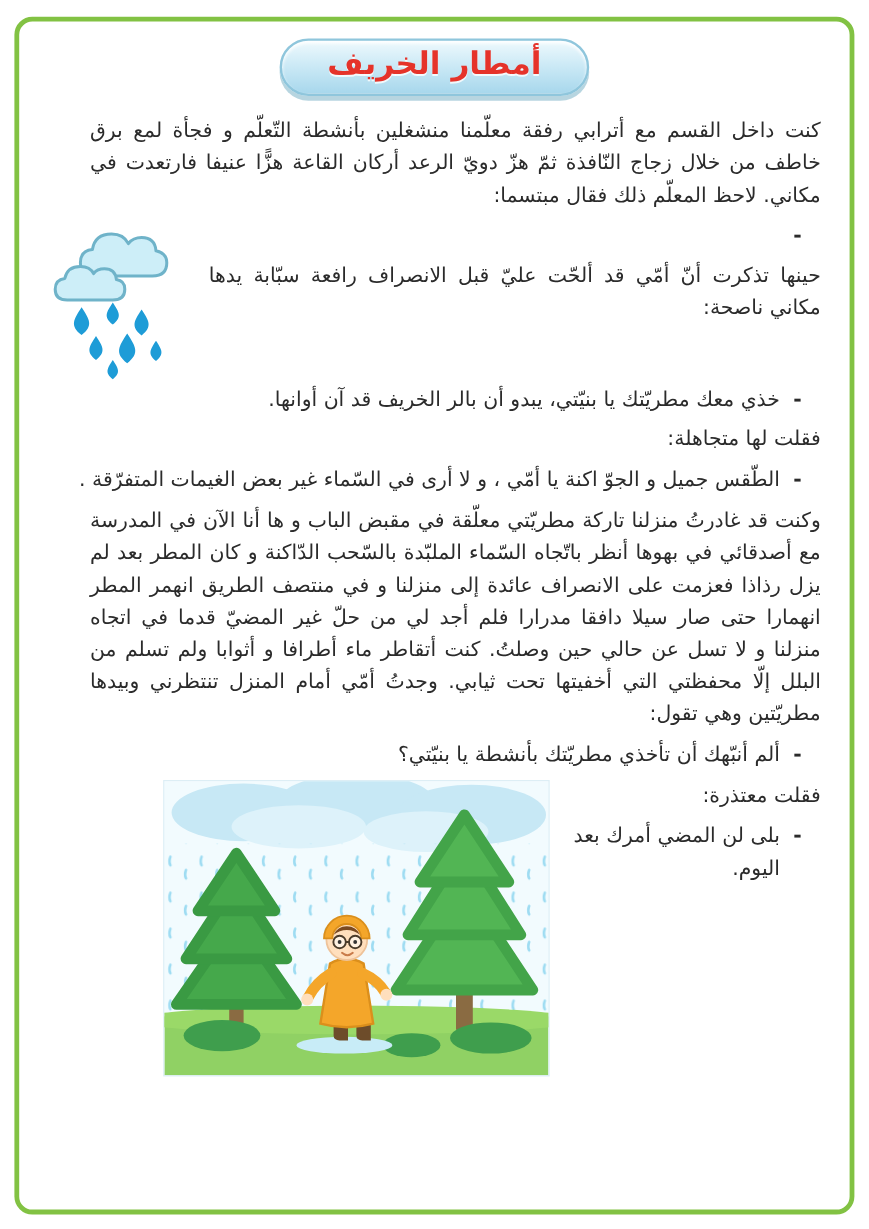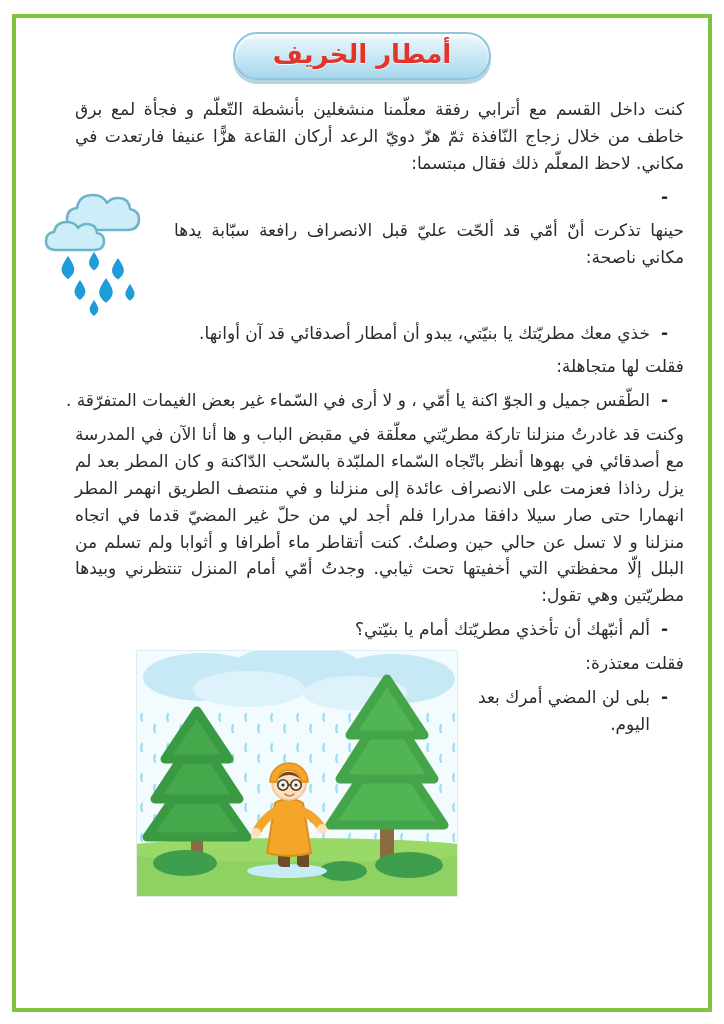--- a/index.html
+++ b/index.html
@@ -6,21 +6,21 @@
   html,body { background:#ffffff; }
   body {
     width:724px; height:1024px;
     font-family:"DejaVu Sans", sans-serif;
     color:#2b2b2b;
   }
   .page { width:724px; height:1024px; padding:14px 12px 12px; }
   .frame {
     height:100%;
     border:4px solid #82c243;
-    border-radius:1px;
+    border-radius:15px;
     padding:14px 24px 8px;
     direction:rtl;
     overflow:hidden;
     background:#ffffff;
   }
   .title-badge {
     width:max-content;
     margin:0 auto 16px;
     padding:5px 38px 9px;
     background:linear-gradient(180deg,#eef9fd 0%, #cdeaf6 45%, #a7d7ec 100%);
@@ -103,35 +103,35 @@
 
       <div class="dialogue">
         <span class="dash">-</span>
       </div>
 
       <p class="para">حينها تذكرت أنّ أمّي قد ألحّت عليّ قبل الانصراف رافعة سبّابة يدها مكاني ناصحة:</p>
     </section>
 
     <div class="dialogue">
       <span class="dash">-</span>
-      <span class="dtext">خذي معك مطريّتك يا بنيّتي، يبدو أن أمطار أصدقائي قد آن أوانها.</span>
+      <span class="dtext">خذي معك مطريّتك يا بنيّتي، يبدو أن بالر الخريف قد آن أوانها.</span>
     </div>
 
     <p class="para">فقلت لها متجاهلة:</p>
 
     <div class="dialogue">
       <span class="dash">-</span>
       <span class="dtext">الطّقس جميل و الجوّ اكنة يا أمّي ، و لا أرى في السّماء غير بعض الغيمات المتفرّقة .</span>
     </div>
 
     <p class="para">وكنت قد غادرتُ منزلنا تاركة مطريّتي معلّقة في مقبض الباب و ها أنا الآن في المدرسة مع أصدقائي في بهوها أنظر باتّجاه السّماء الملبّدة بالسّحب الدّاكنة و كان المطر بعد لم يزل رذاذا فعزمت على الانصراف عائدة إلى منزلنا و في منتصف الطريق انهمر المطر انهمارا حتى صار سيلا دافقا مدرارا فلم أجد لي من حلّ غير المضيّ قدما في اتجاه منزلنا و لا تسل عن حالي حين وصلتُ. كنت أتقاطر ماء أطرافا و أثوابا ولم تسلم من البلل إلّا محفظتي التي أخفيتها تحت ثيابي. وجدتُ أمّي أمام المنزل تنتظرني وبيدها مطريّتين وهي تقول:</p>
 
     <div class="dialogue">
       <span class="dash">-</span>
-      <span class="dtext">ألم أنبّهك أن تأخذي مطريّتك أمام يا بنيّتي؟</span>
+      <span class="dtext">ألم أنبّهك أن تأخذي مطريّتك بأنشطة يا بنيّتي؟</span>
     </div>
 
     <section class="ending">
       <div class="story-illustration">
         <svg width="320" height="245" viewBox="0 0 320 245">
           <rect width="320" height="245" fill="#f2fbfe"></rect>
           <defs>
             <pattern id="rain" width="26" height="30" patternUnits="userSpaceOnUse">
               <path d="M5 3 q-1.5 4 0 7 M18 14 q-1.5 4 0 7" stroke="#9edcf2" stroke-width="2.2" fill="none" stroke-linecap="round"></path>
             </pattern>

